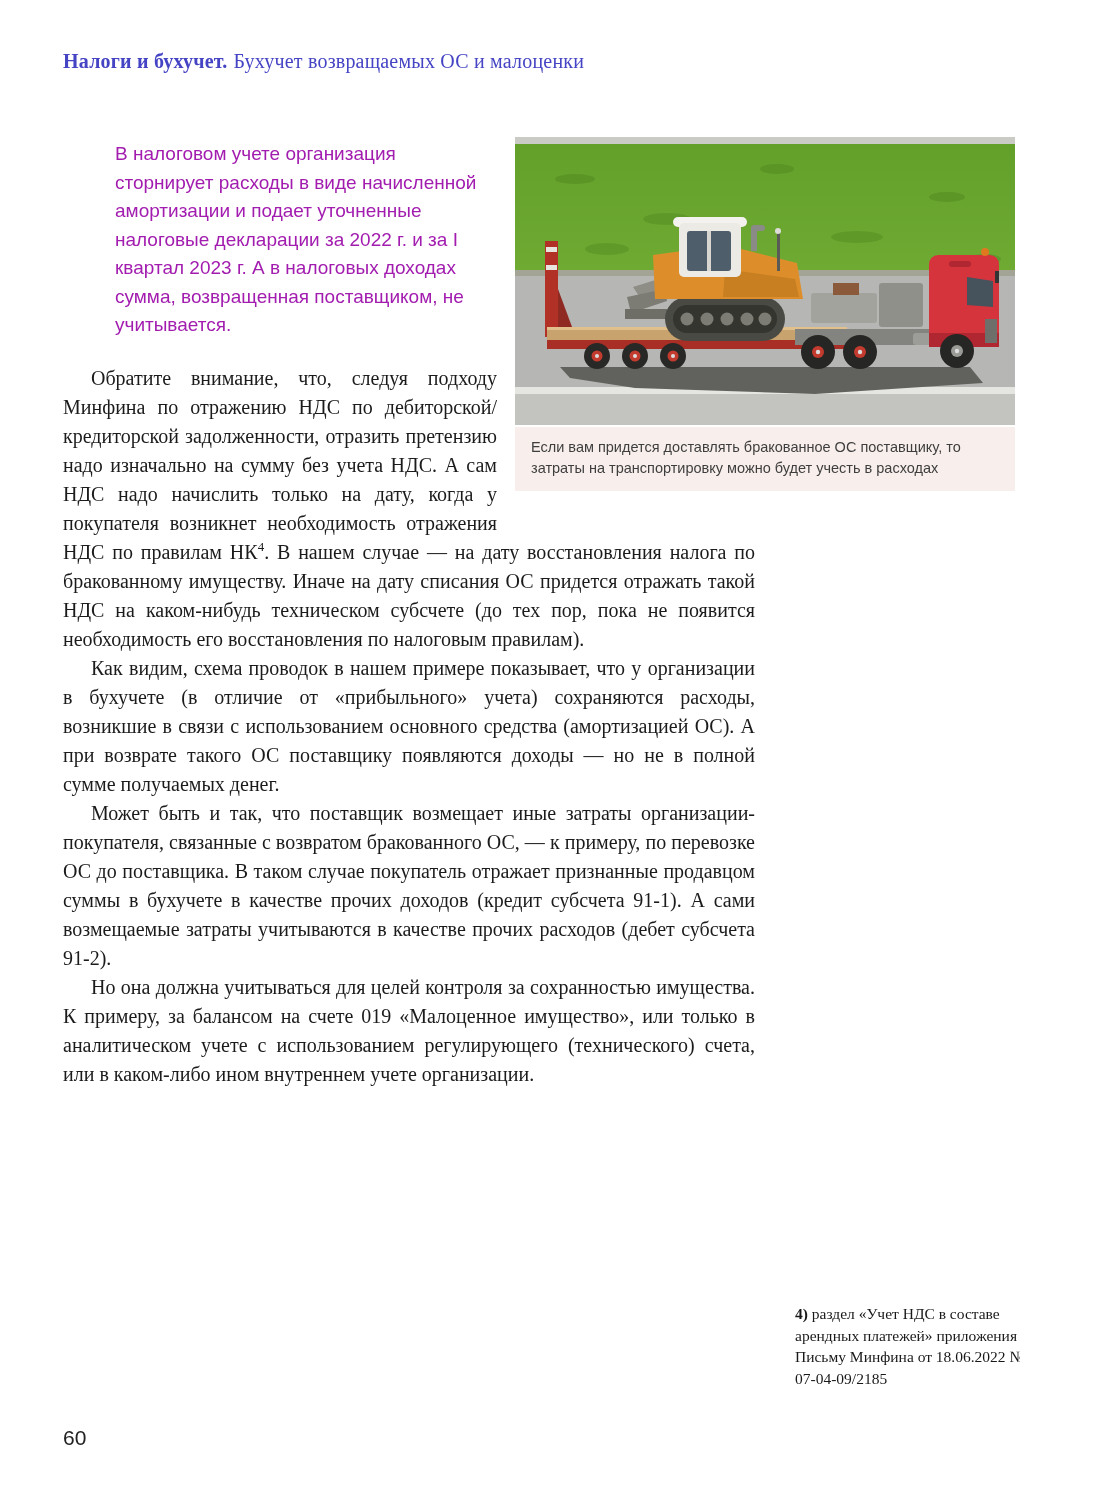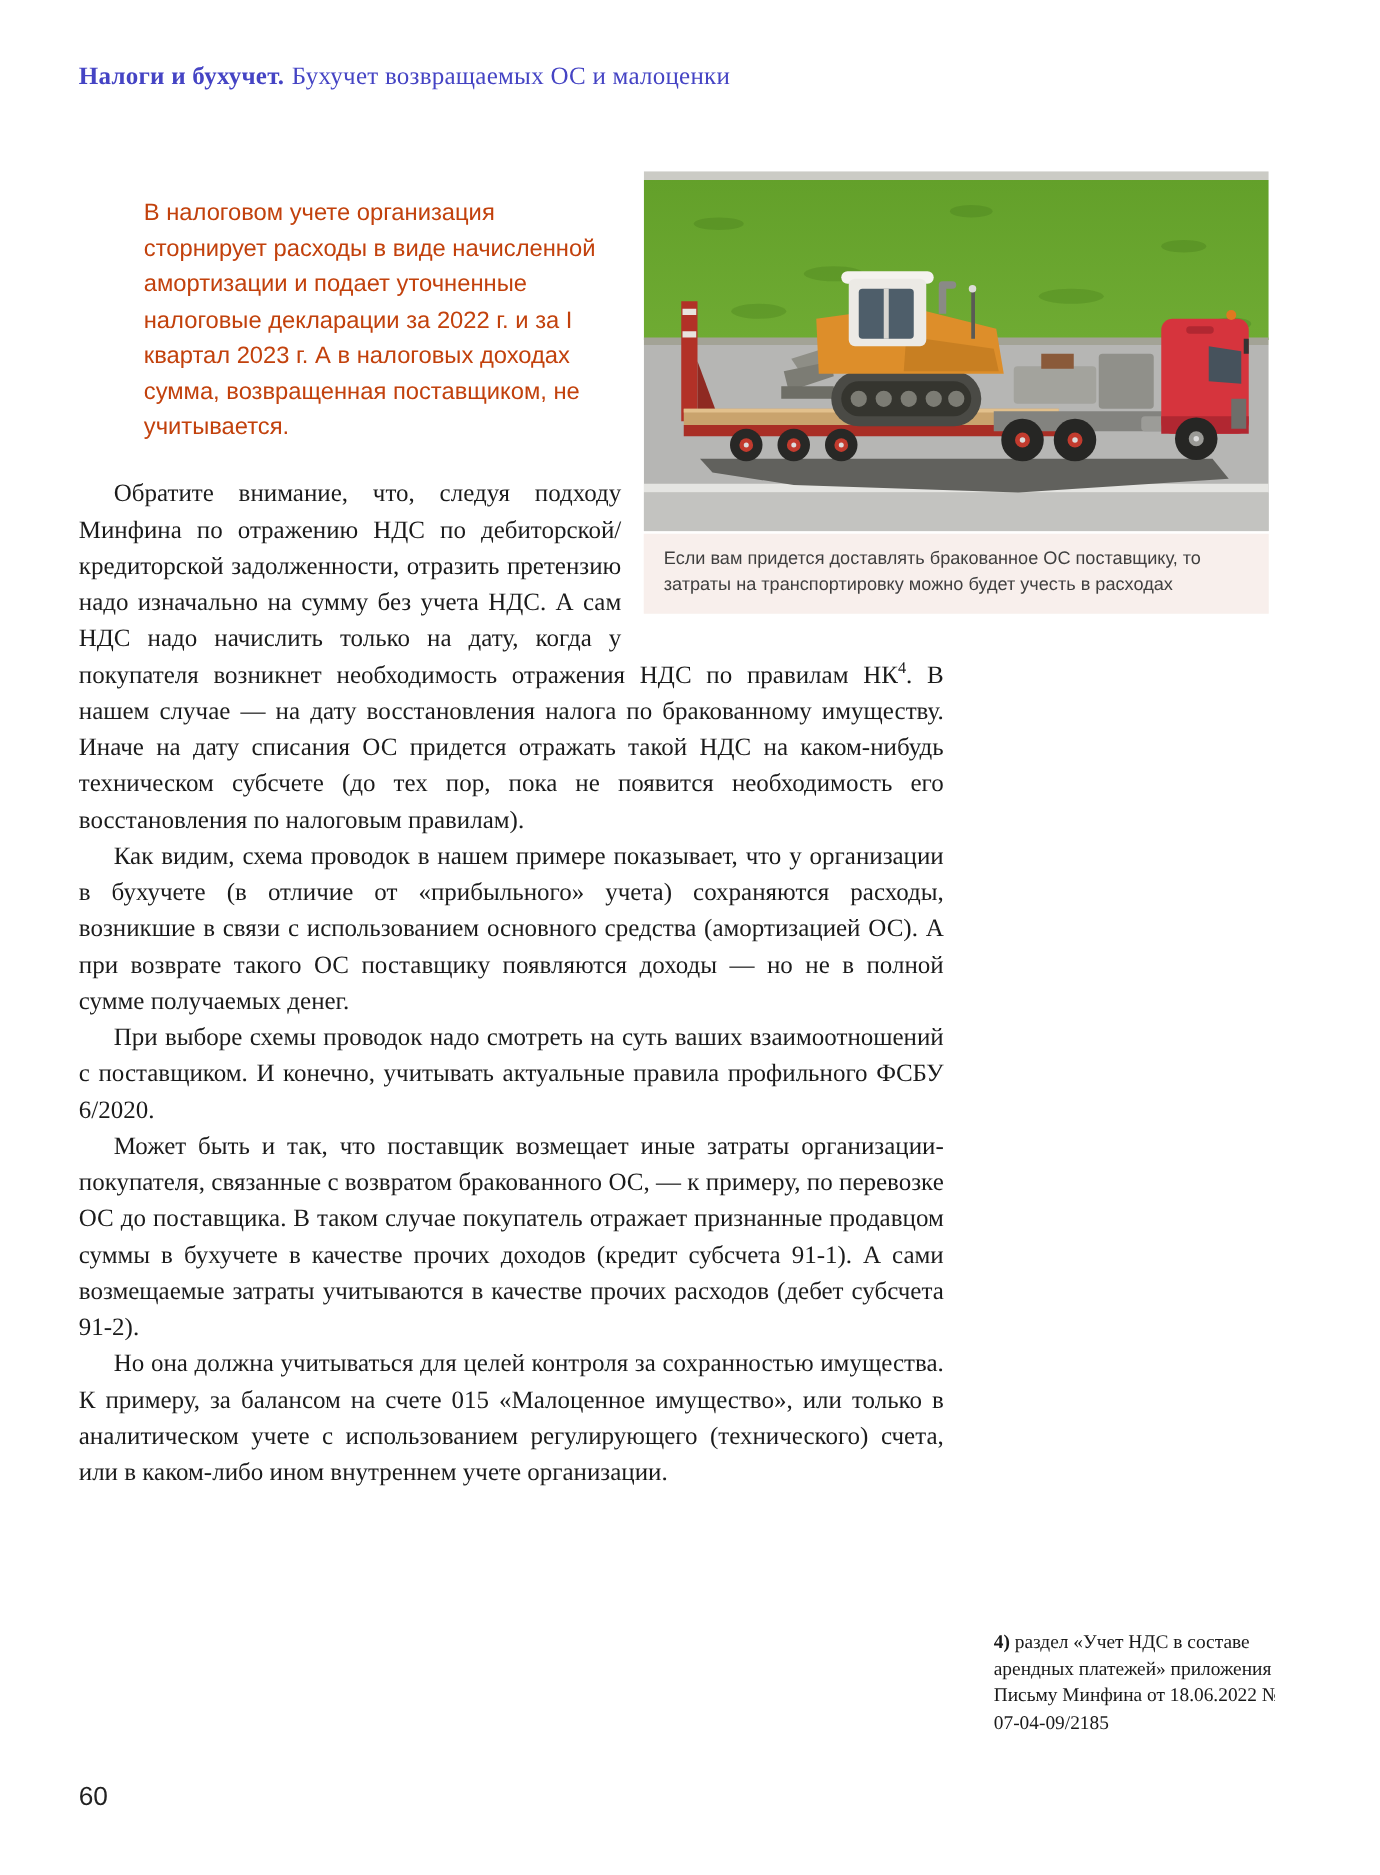--- a/index.html
+++ b/index.html
@@ -25,22 +25,22 @@
   .photo-img { display:block; width:500px; height:288px; }
   .photo-caption {
     margin-top:2px; background:#f8efec; padding:10px 16px 12px 16px;
     font-family:"Liberation Sans", sans-serif; font-size:14.5px; line-height:21px;
     color:#3e3e3e;
   }
 
   
   .example-note {
     font-family:"Liberation Sans", sans-serif;
-    font-size:19px; line-height:28.5px; color:#c2410c;
-    margin:20px 0 24px 52px; max-width:400px;
+    font-size:19px; line-height:28.5px; color:#a21caf;
+    margin:3px 0 24px 52px; max-width:400px;
   }
 
   p.body {
     margin:0; font-size:20px; line-height:29px;
     text-align:justify; text-indent:28px;
   }
   p.body.noindent { text-indent:0; }
   sup.fn-ref { font-size:13px; line-height:0; }
 
   h2.section-heading {
@@ -172,27 +172,26 @@
       </svg>
       <figcaption class="photo-caption">Если вам придется доставлять бракованное ОС поставщику, то затраты на транспортировку можно будет учесть в расходах</figcaption>
     </figure>
 
     <p class="example-note">В налоговом учете организация сторнирует расходы в виде начисленной амортизации и подает уточненные налоговые декларации за 2022 г. и за I квартал 2023 г. А в налоговых доходах сумма, возвращенная поставщиком, не учитывается.</p>
 
     <p class="body"><span>Обратите внимание, что, следуя подходу Минфина по отражению НДС по дебиторской/кредиторской задолженности, отразить претензию надо изначально на сумму без учета НДС. А сам НДС надо начислить только на дату, когда у покупателя возникнет необходимость отражения НДС по правилам НК</span><sup class="fn-ref">4</sup><span>. В нашем случае — на дату восстановления налога по бракованному имуществу. Иначе на дату списания ОС придется отражать такой НДС на каком-нибудь техническом субсчете (до тех пор, пока не появится необходимость его восстановления по налоговым правилам).</span></p>
 
     <p class="body">Как видим, схема проводок в нашем примере показывает, что у организации в бухучете (в отличие от «прибыльного» учета) сохраняются расходы, возникшие в связи с использованием основного средства (амортизацией ОС). А при возврате такого ОС поставщику появляются доходы — но не в полной сумме получаемых денег.</p>
 
-    <p class="body">При выборе схемы проводок надо смотреть на суть ваших взаимоотношений с поставщиком. И конечно, учитывать актуальные правила профильного ФСБУ 6/2020.</p>
 
     <p class="body">Может быть и так, что поставщик возмещает иные затраты организации-покупателя, связанные с возвратом бракованного ОС, — к примеру, по перевозке ОС до поставщика. В таком случае покупатель отражает признанные продавцом суммы в бухучете в качестве прочих доходов (кредит субсчета 91-1). А сами возмещаемые затраты учитываются в качестве прочих расходов (дебет субсчета 91-2).</p>
 
 
 
-    <p class="body">Но она должна учитываться для целей контроля за сохранностью имущества. К примеру, за балансом на счете 015 «Малоценное имущество», или только в аналитическом учете с использованием регулирующего (технического) счета, или в каком-либо ином внутреннем учете организации.</p>
+    <p class="body">Но она должна учитываться для целей контроля за сохранностью имущества. К примеру, за балансом на счете 019 «Малоценное имущество», или только в аналитическом учете с использованием регулирующего (технического) счета, или в каком-либо ином внутреннем учете организации.</p>
 
   </div>
 
   <div class="footnote">
     <span class="fm">4)</span>
     <span>раздел «Учет НДС в составе арендных платежей» приложения к Письму Минфина от 18.06.2022 № 07-04-09/2185</span>
   </div>
 
   <div class="page-number">60</div>
 

